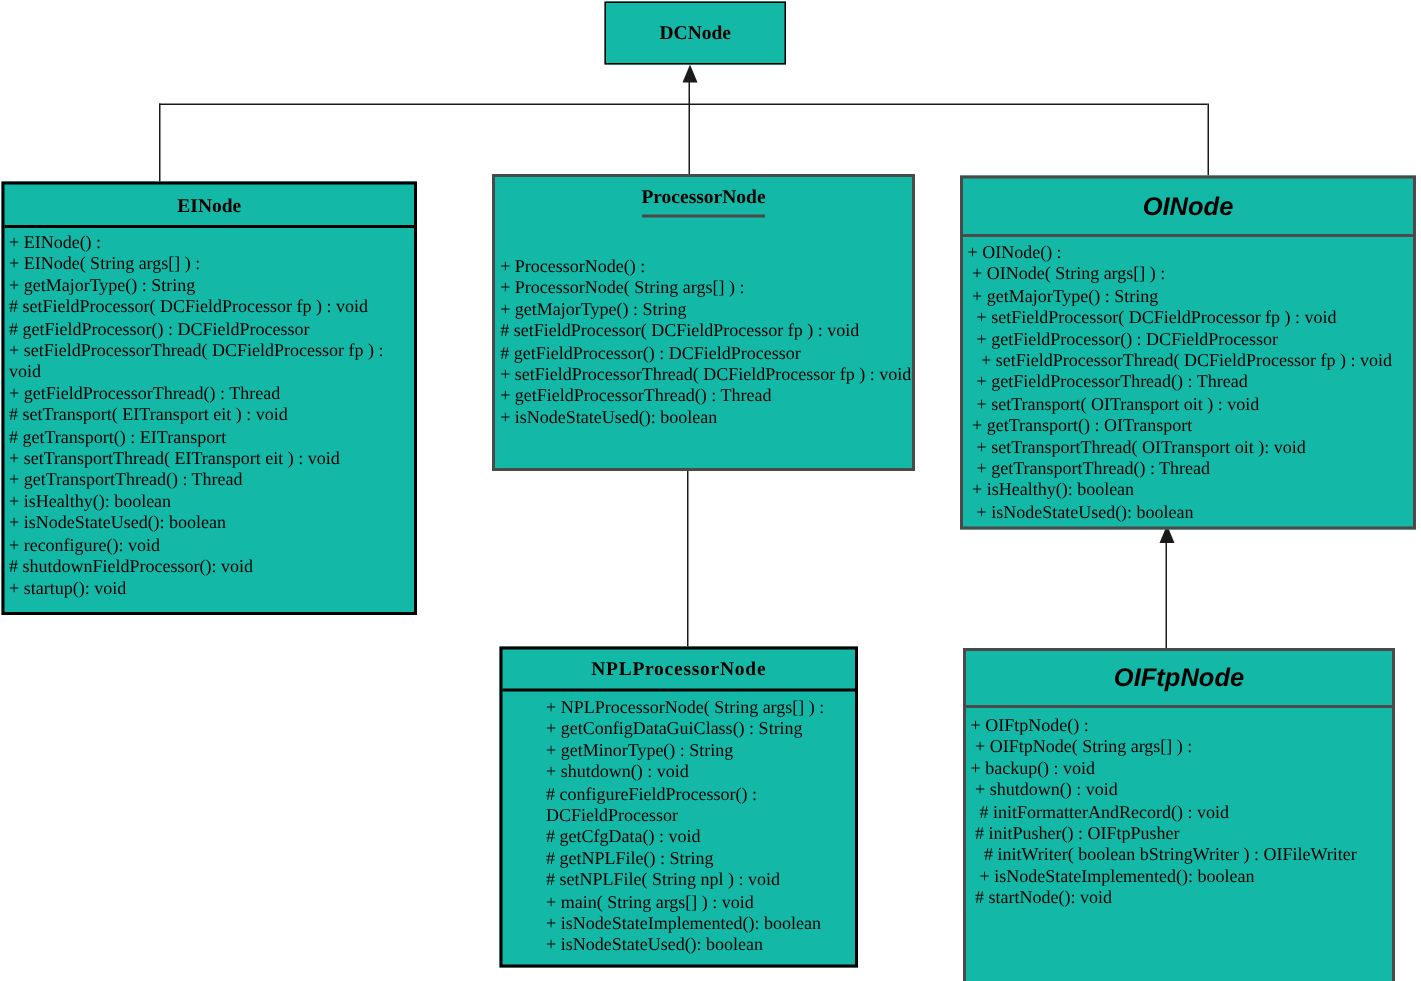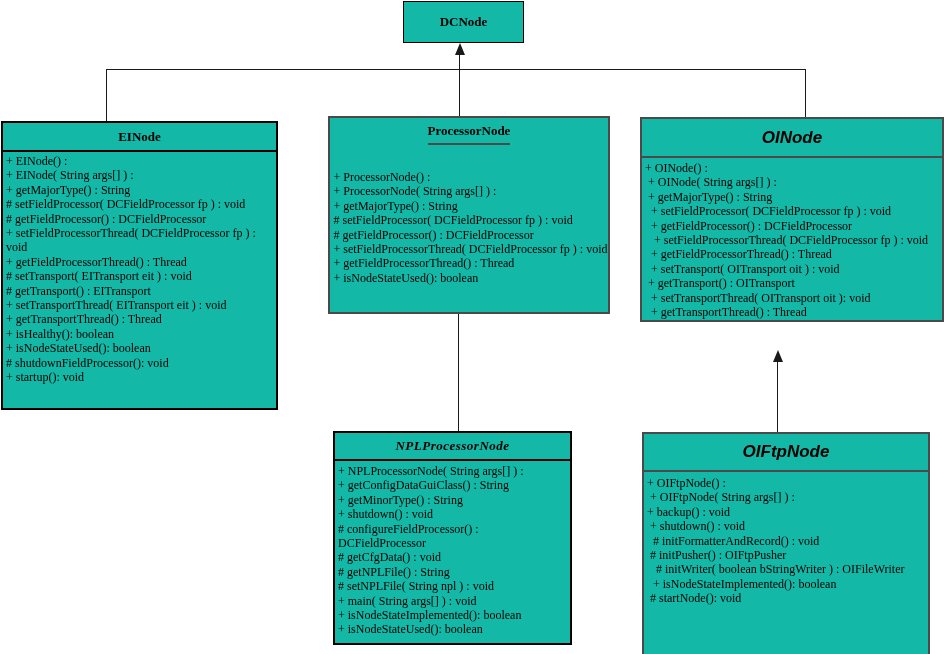--- a/index.html
+++ b/index.html
@@ -53,27 +53,27 @@
   #box-dcnode .class-title { height: 100%; border-bottom: none; }
 
   #box-einode { left: 1px; top: 121px; width: 277px; height: 289px; border: 2px solid #000; }
   #box-einode .class-title { height: 29px; border-bottom: 2px solid #000; }
   #box-einode .class-members { padding-top: 2px; }
 
   #box-processornode { left: 328px; top: 116px; width: 282px; height: 198px; border: 2px solid #4a4a4a; align-items: center; }
   #box-processornode .class-title { height: 27px; border-bottom: 2px solid #4a4a4a; }
   #box-processornode .class-members { padding-top: 25px; }
 
-  #box-oinode { left: 640px; top: 117px; width: 304px; height: 205px; border: 2px solid #4a4a4a; }
+  #box-oinode { left: 640px; top: 117px; width: 304px; height: 236px; border: 2px solid #4a4a4a; }
   #box-oinode .class-title { height: 39px; border-bottom: 2px solid #4a4a4a; font-family: "Liberation Sans", sans-serif; font-style: italic; font-size: 17px; }
   #box-oinode .class-members { padding-top: 3px; }
 
   #box-nplprocessornode { left: 333px; top: 431px; width: 239px; height: 214px; border: 2px solid #000; }
-  #box-nplprocessornode .class-title { height: 28px; border-bottom: 2px solid #000; letter-spacing: 0.5px; font-style: italic; }
-  #box-nplprocessornode .class-members { padding-top: 3px; }
+  #box-nplprocessornode .class-title { height: 28px; border-bottom: 2px solid #000; letter-spacing: 0.5px; }
+  #box-nplprocessornode .class-members { padding-top: 3px; margin-left: 26px; }
 
   #box-oiftpnode { left: 642px; top: 432px; width: 288px; height: 235px; border: 2px solid #4a4a4a; }
   #box-oiftpnode .class-title { height: 38px; border-bottom: 2px solid #4a4a4a; font-family: "Liberation Sans", sans-serif; font-style: italic; font-size: 17px; }
   #box-oiftpnode .class-members { padding-top: 4px; }
 
   
   .conn {
     position: absolute;
     background: #1a1a1a;
   }
@@ -123,20 +123,21 @@
         <span class="member-line"># getFieldProcessor() : DCFieldProcessor</span>
         <span class="member-line">+ setFieldProcessorThread( DCFieldProcessor fp ) :</span>
         <span class="member-line">void</span>
         <span class="member-line">+ getFieldProcessorThread() : Thread</span>
         <span class="member-line"># setTransport( EITransport eit ) : void</span>
         <span class="member-line"># getTransport() : EITransport</span>
         <span class="member-line">+ setTransportThread( EITransport eit ) : void</span>
         <span class="member-line">+ getTransportThread() : Thread</span>
         <span class="member-line">+ isHealthy(): boolean</span>
         <span class="member-line">+ isNodeStateUsed(): boolean</span>
+        <span class="member-line">+ reconfigure(): void</span>
         <span class="member-line"># shutdownFieldProcessor(): void</span>
         <span class="member-line">+ startup(): void</span>
       </div>
   </div>
 
   <div class="class-box" id="box-processornode">
     <div class="class-title">ProcessorNode</div>
     <div class="class-members">
         <span class="member-line">+ ProcessorNode() :</span>
         <span class="member-line">+ ProcessorNode( String args[] ) :</span>

